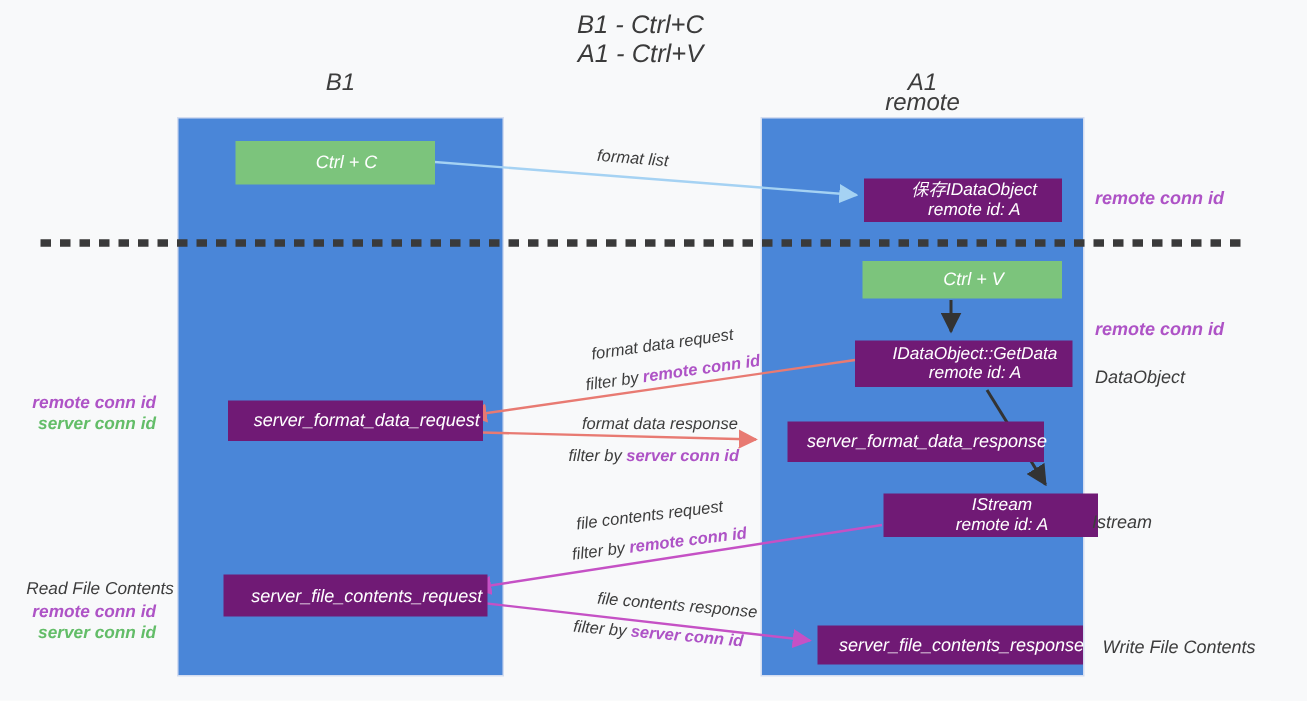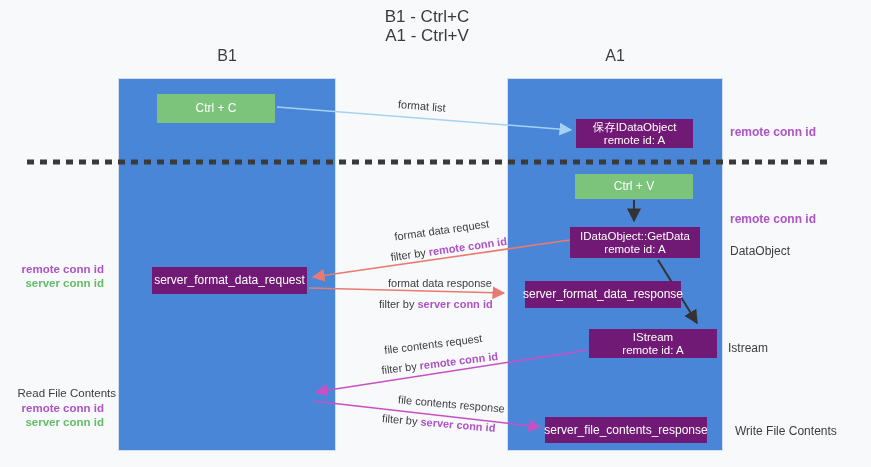--- a/index.html
+++ b/index.html
@@ -1,29 +1,29 @@
 <!DOCTYPE html>
 <html><head>
 <meta charset="utf-8">
 <style>
   html,body { margin:0; padding:0; }
   .canvas {
     position:relative; width:871px; height:467px;
     background:#f8f9fa; overflow:hidden;
-    font-family:"Liberation Sans", sans-serif; color:#3d3d3d;
+    font-family:"Liberation Sans", sans-serif; color:#3d3d3d;font-style:italic;
   }
   .lane { position:absolute; top:79px; height:371px; background:#4a86d8; box-shadow:0 0 0 1px #d4ddf0; }
   .lane-left  { left:119px; width:216px; }
   .lane-right { left:508px; width:214px; }
   .arrows { position:absolute; left:0; top:0; }
   .title { position:absolute; left:0; top:7px; width:854px; text-align:center;
            font-size:17px; line-height:19px; color:#3b3b3b; }
   .lane-header { position:absolute; top:49px; text-align:center; font-size:16px; line-height:13px; }
   .node { position:absolute; display:flex; flex-direction:column; align-items:center;
-          justify-content:center; color:#fff; text-align:center; font-size:12px; line-height:13px; }
+          justify-content:center; color:#fff; text-align:center; font-size:12px; line-height:13px;padding-left:15px; }
   .green  { background:#7cc47c; }
   .orange { background:#701a75; }
   .two-line { font-size:11.5px; line-height:13px; }
   .flow { position:absolute; font-size:11px; white-space:nowrap; color:#3d3d3d; }
   .purple { color:#ae53c6; font-weight:bold; }
   .greentx { color:#63bd68; font-weight:bold; }
   .pre { margin-right:3px; }
   .side { position:absolute; font-size:12px; white-space:nowrap; }
   .side-bold { font-weight:bold; }
   .leftcol { text-align:right; font-size:11.5px; line-height:14px; }
@@ -72,20 +72,21 @@
   <div class="title">
     <div>B1 - Ctrl+C</div>
     <div>A1 - Ctrl+V</div>
   </div>
 
   <div class="lane-header" style="left:119px; width:216px;">
     <div>B1</div>
   </div>
   <div class="lane-header" style="left:508px; width:214px;">
     <div>A1</div>
+    <div>remote</div>
   </div>
 
   <div class="node green" style="left:157px; top:94px; width:118px; height:29px;">Ctrl + C</div>
 
   <div class="node orange two-line" style="left:576px; top:119px; width:117px; height:29px;">
     <div>保存IDataObject</div>
     <div>remote id: A</div>
   </div>
 
   <div class="node green" style="left:575px; top:174px; width:118px; height:25px;">Ctrl + V</div>
@@ -97,20 +98,21 @@
 
   <div class="node orange" style="left:152px; top:267px; width:155px; height:27px;">server_format_data_request</div>
 
   <div class="node orange" style="left:525px; top:281px; width:156px; height:27px;">server_format_data_response</div>
 
   <div class="node orange two-line" style="left:589px; top:329px; width:128px; height:29px;">
     <div>IStream</div>
     <div>remote id: A</div>
   </div>
 
+  <div class="node orange" style="left:149px; top:383px; width:161px; height:28px;">server_file_contents_request</div>
 
   <div class="node orange" style="left:545px; top:417px; width:162px; height:26px;">server_file_contents_response</div>
 
   <div class="flow" style="left:398px; top:100px; transform:rotate(4.5deg);">format list</div>
 
   <div class="flow" style="left:394px; top:224px; transform:rotate(-8deg);">format data request</div>
   <div class="flow" style="left:390px; top:243px; transform:rotate(-8deg);">
     <span class="pre">filter by</span><span class="purple">remote conn id</span>
   </div>
 

